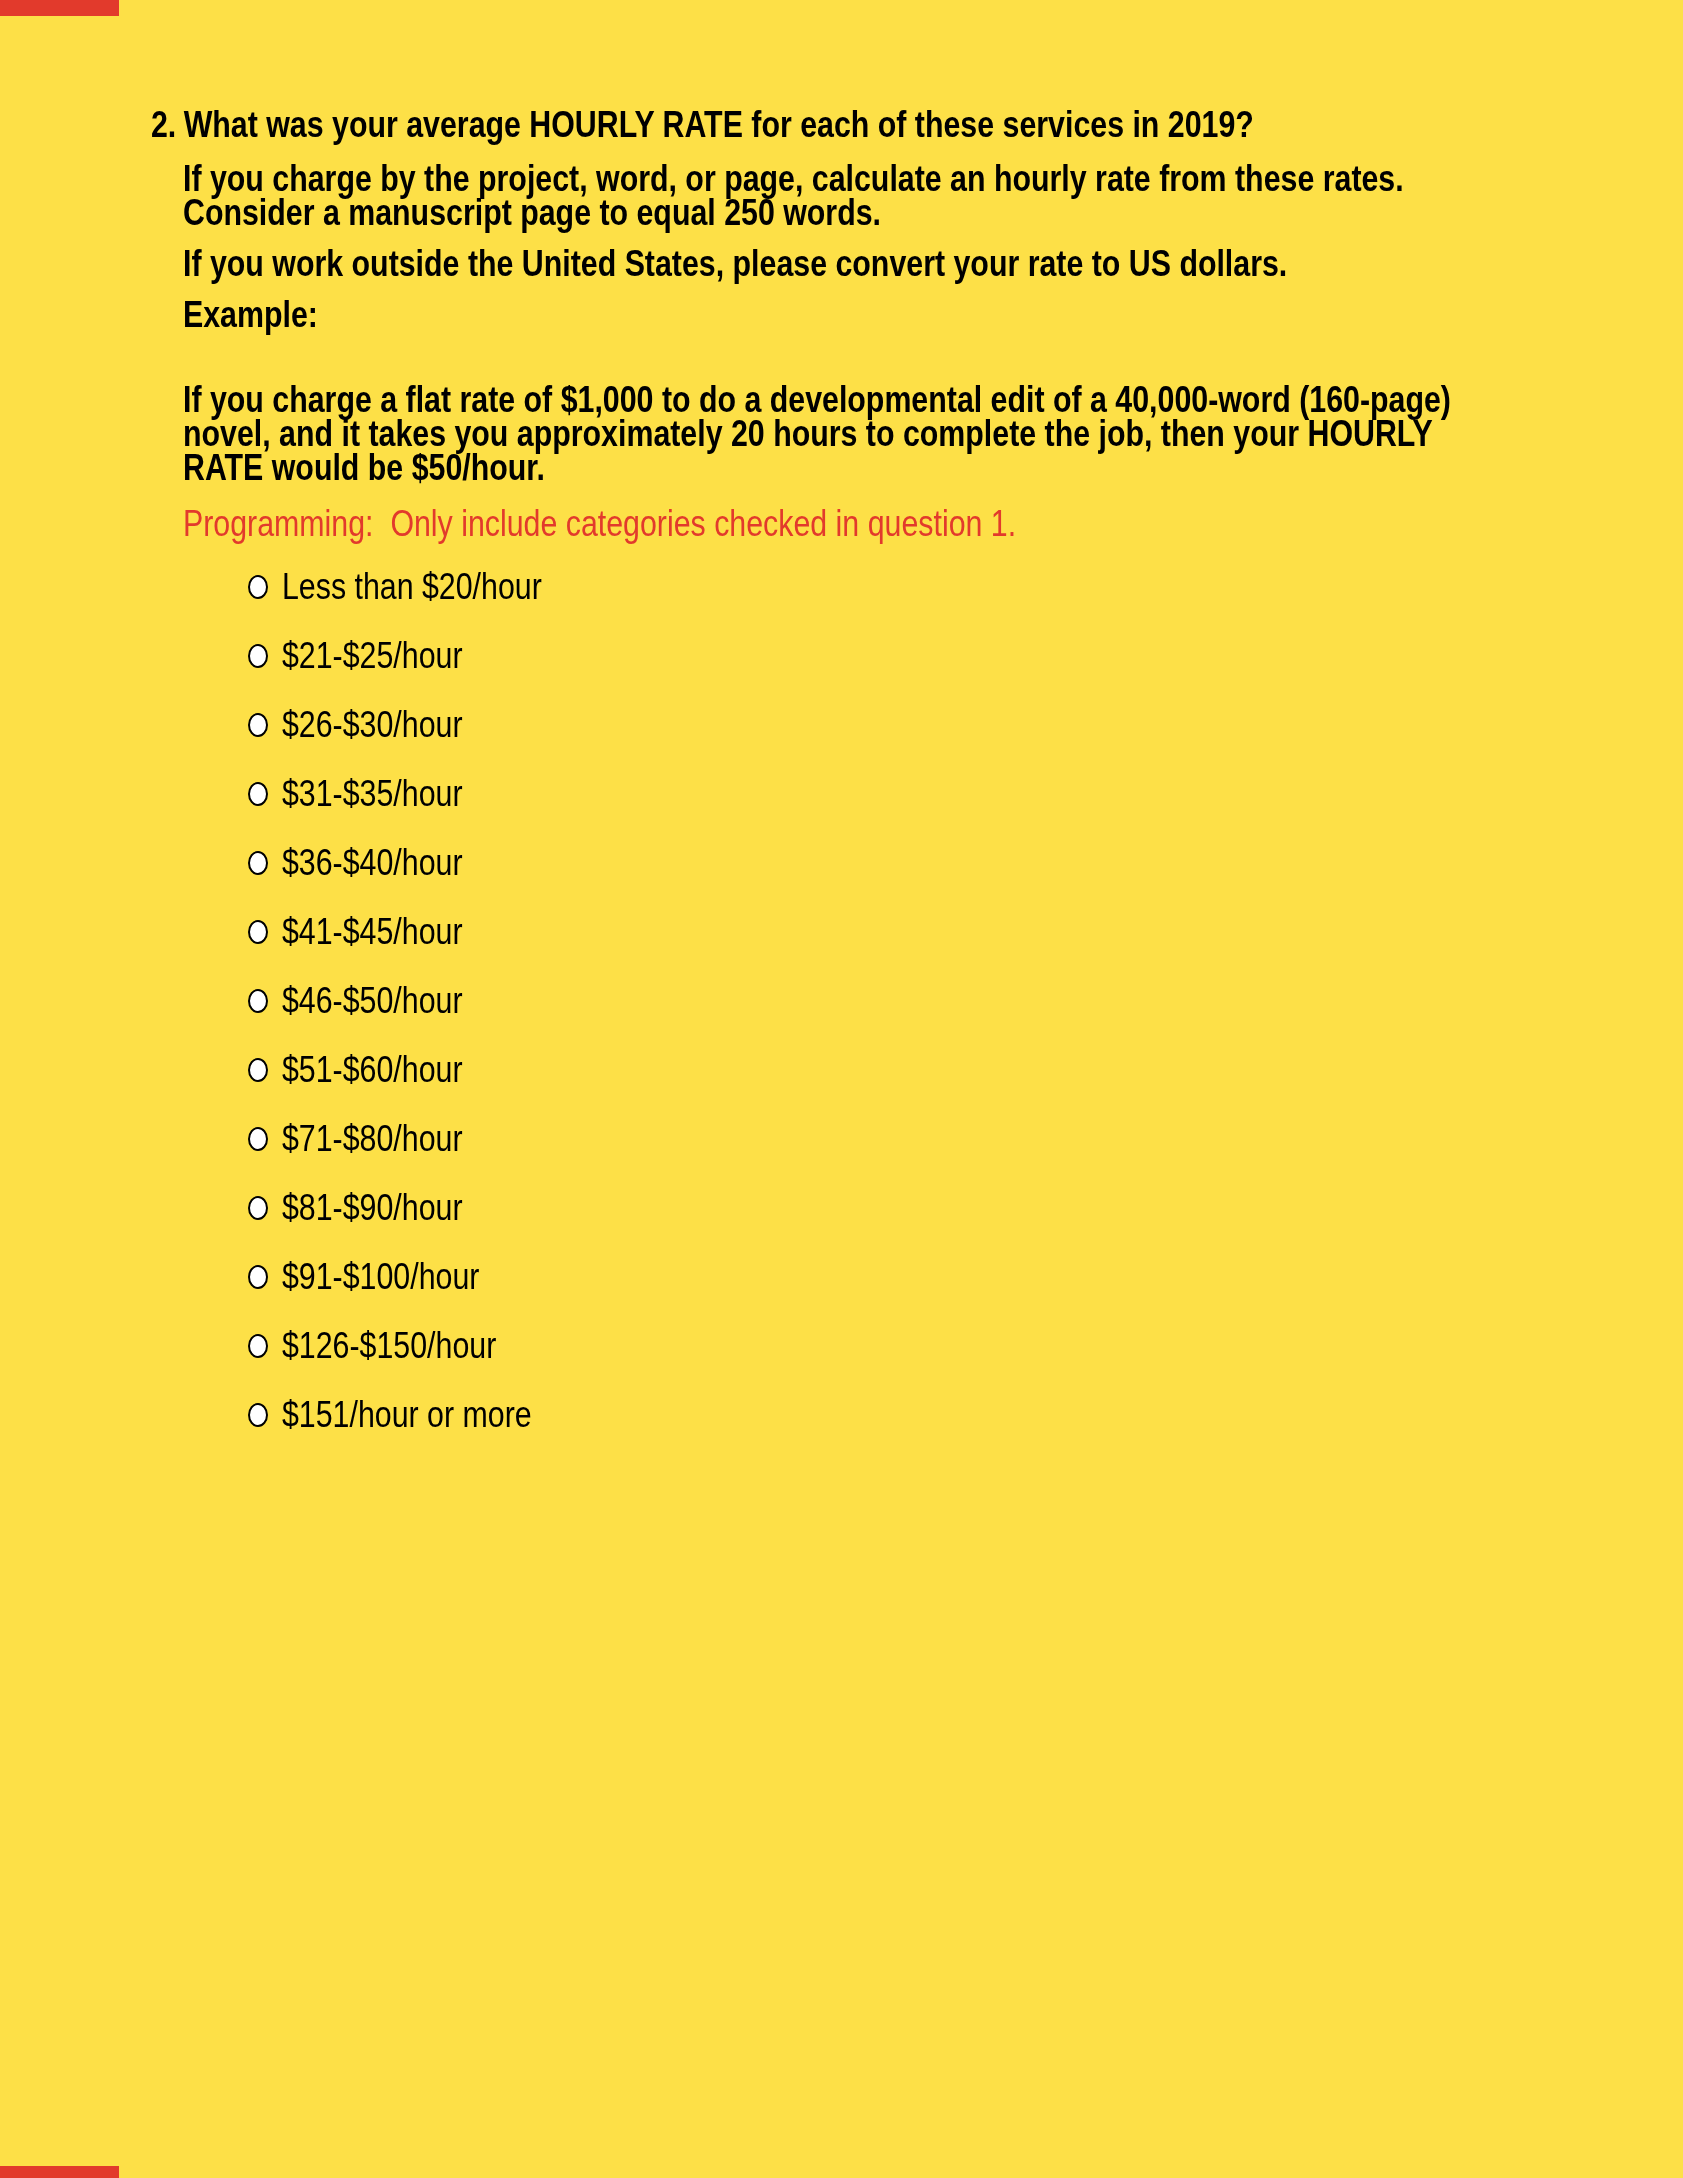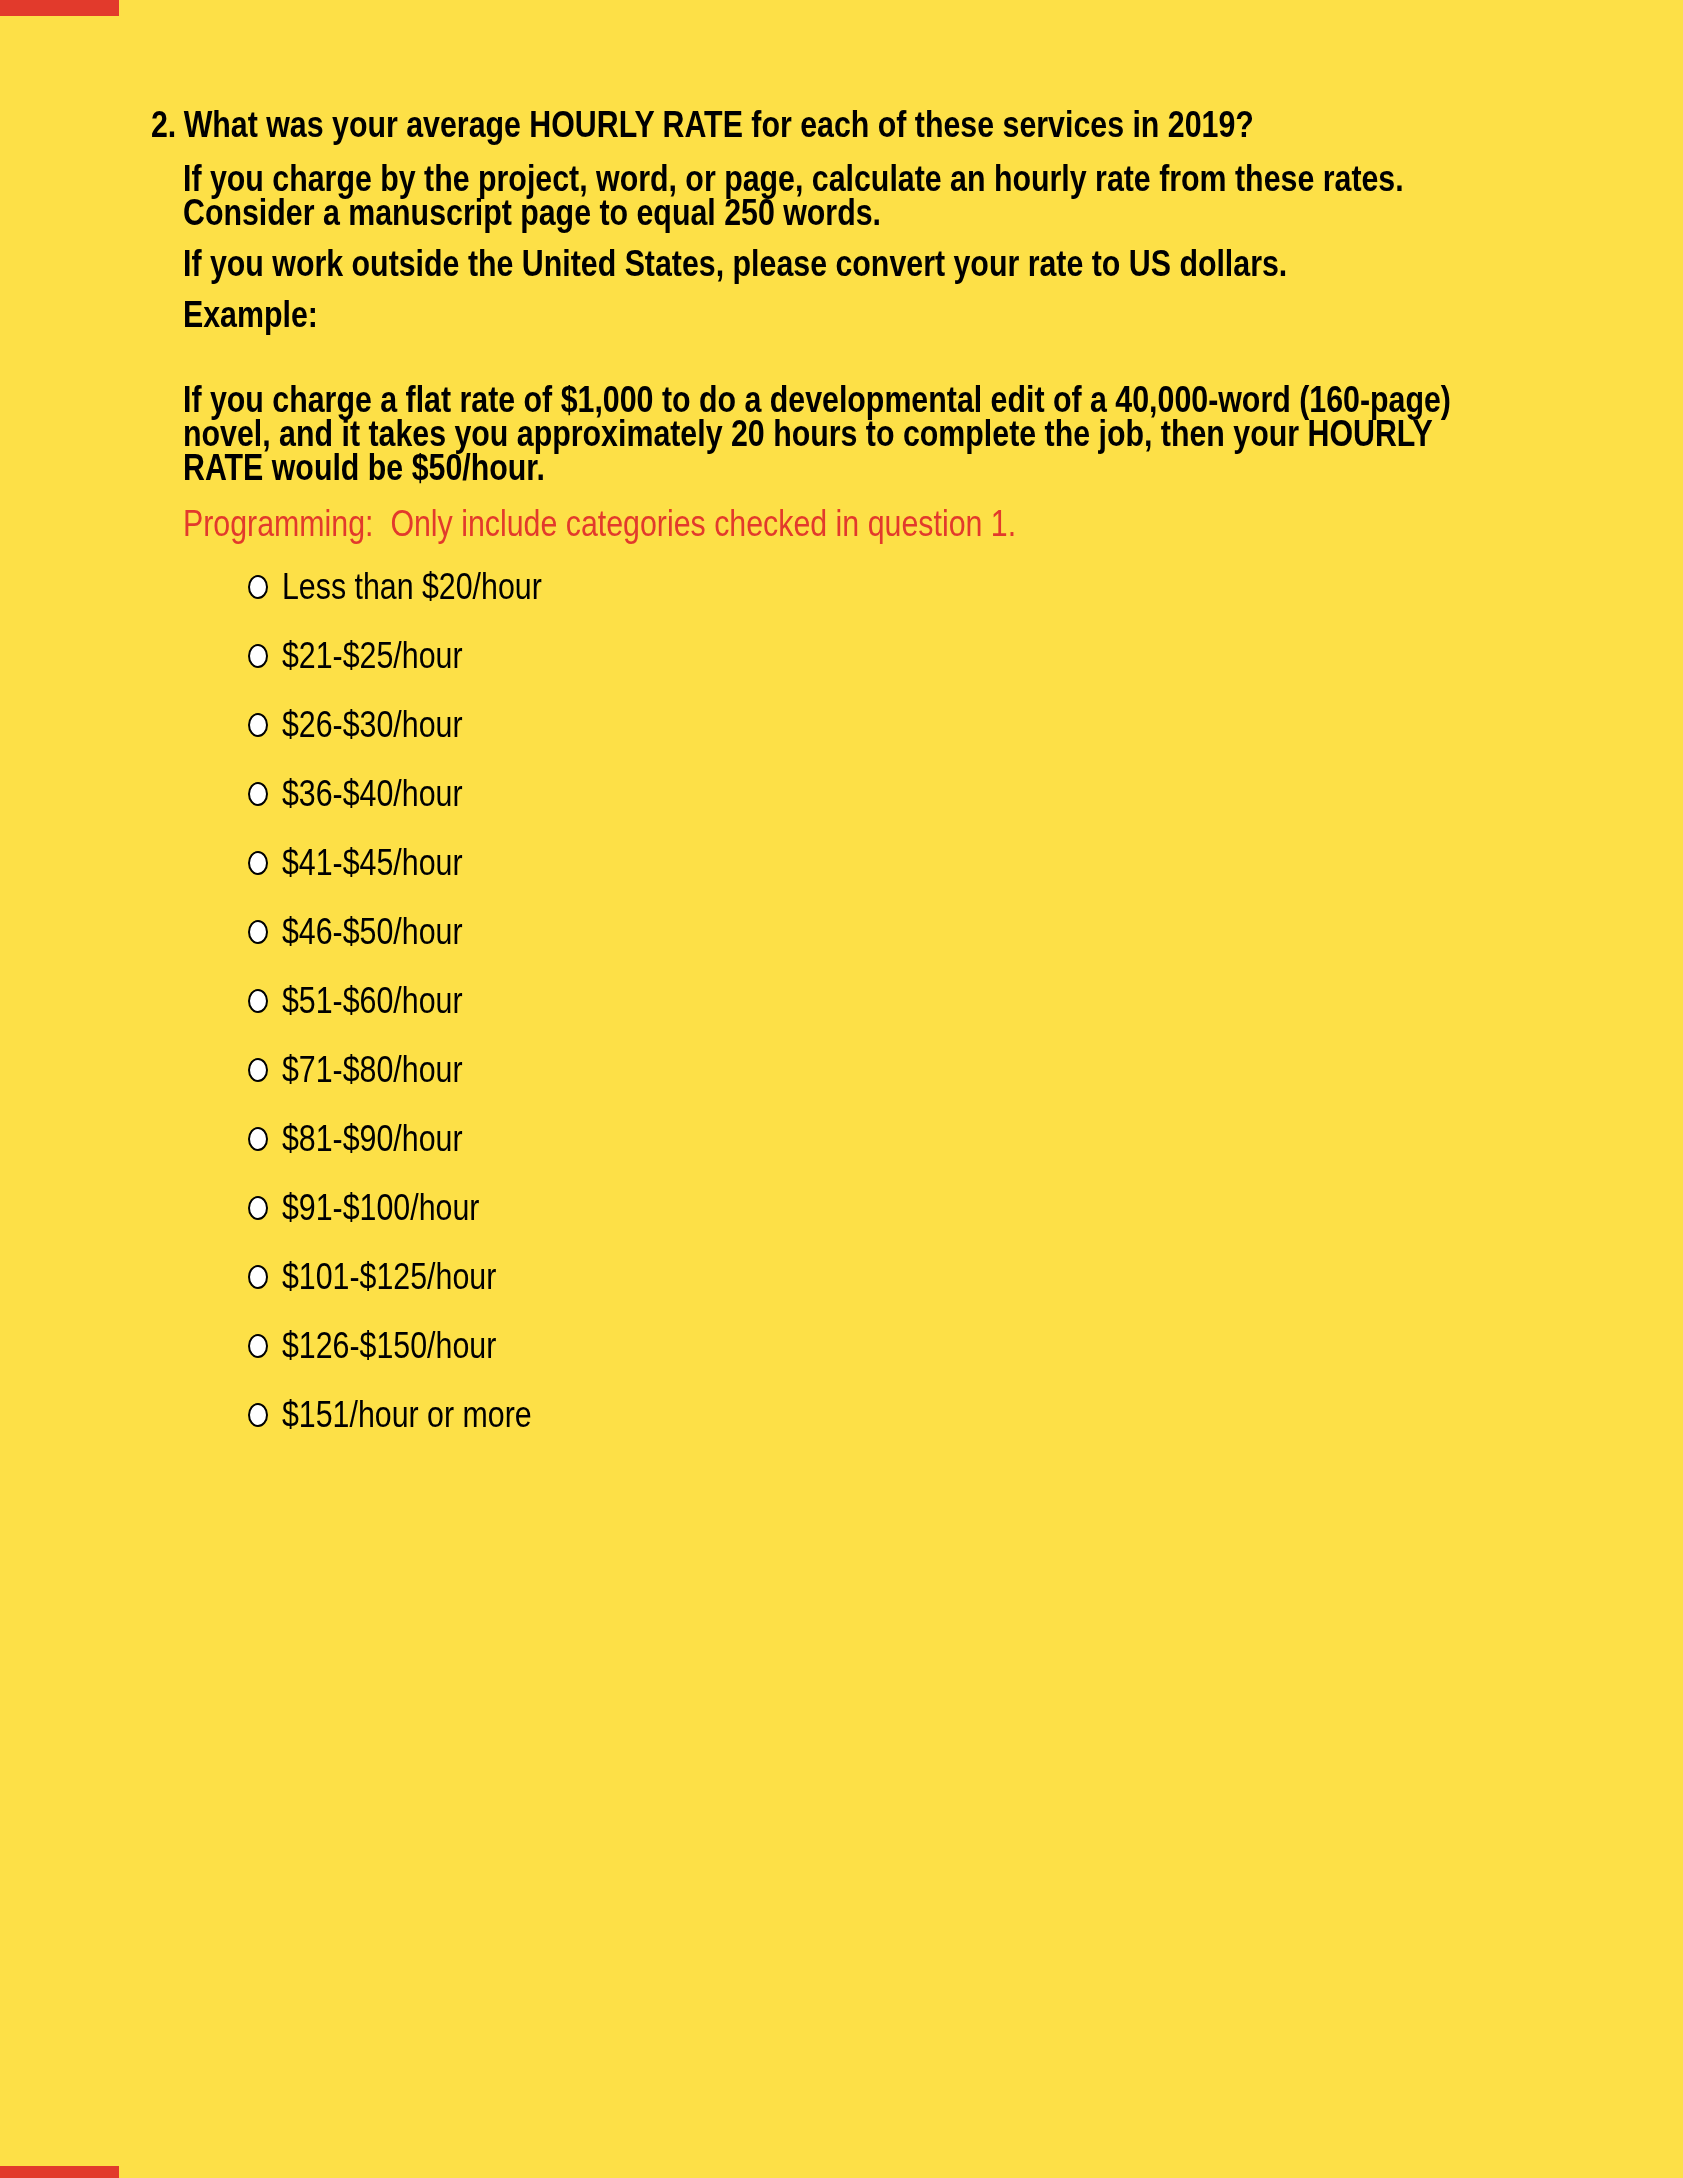--- a/index.html
+++ b/index.html
@@ -98,20 +98,24 @@
     <div class="opt-row">
       <span class="radio"></span>
       <span class="opt-label">$21-$25/hour</span>
     </div>
     <div class="opt-row">
       <span class="radio"></span>
       <span class="opt-label">$26-$30/hour</span>
     </div>
     <div class="opt-row">
       <span class="radio"></span>
+      <span class="opt-label">$31-$35/hour</span>
+    </div>
+    <div class="opt-row">
+      <span class="radio"></span>
       <span class="opt-label">$36-$40/hour</span>
     </div>
     <div class="opt-row">
       <span class="radio"></span>
       <span class="opt-label">$41-$45/hour</span>
     </div>
     <div class="opt-row">
       <span class="radio"></span>
       <span class="opt-label">$46-$50/hour</span>
     </div>
@@ -126,24 +130,20 @@
     <div class="opt-row">
       <span class="radio"></span>
       <span class="opt-label">$81-$90/hour</span>
     </div>
     <div class="opt-row">
       <span class="radio"></span>
       <span class="opt-label">$91-$100/hour</span>
     </div>
     <div class="opt-row">
       <span class="radio"></span>
-      <span class="opt-label">$101-$125/hour</span>
-    </div>
-    <div class="opt-row">
-      <span class="radio"></span>
       <span class="opt-label">$126-$150/hour</span>
     </div>
     <div class="opt-row">
       <span class="radio"></span>
       <span class="opt-label">$151/hour or more</span>
     </div>
   </div>
 
   <div class="red-mark bottom"></div>
 

